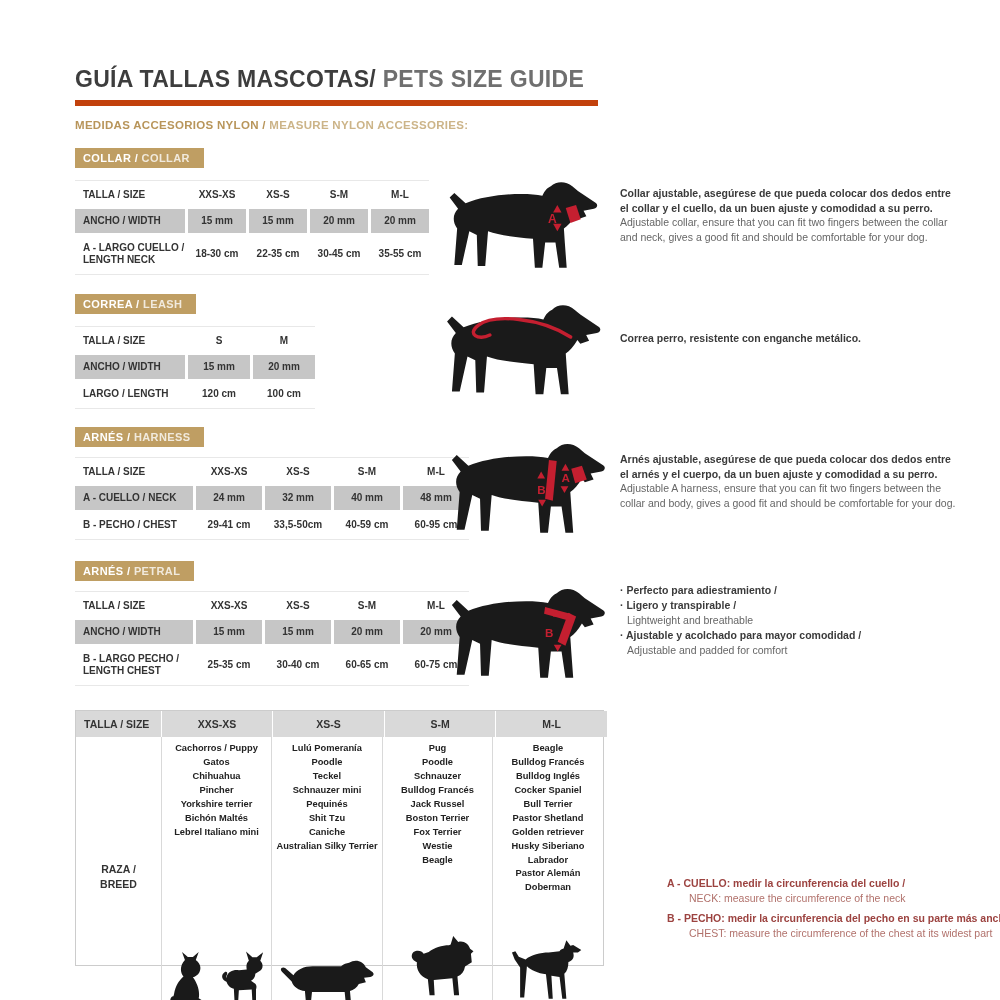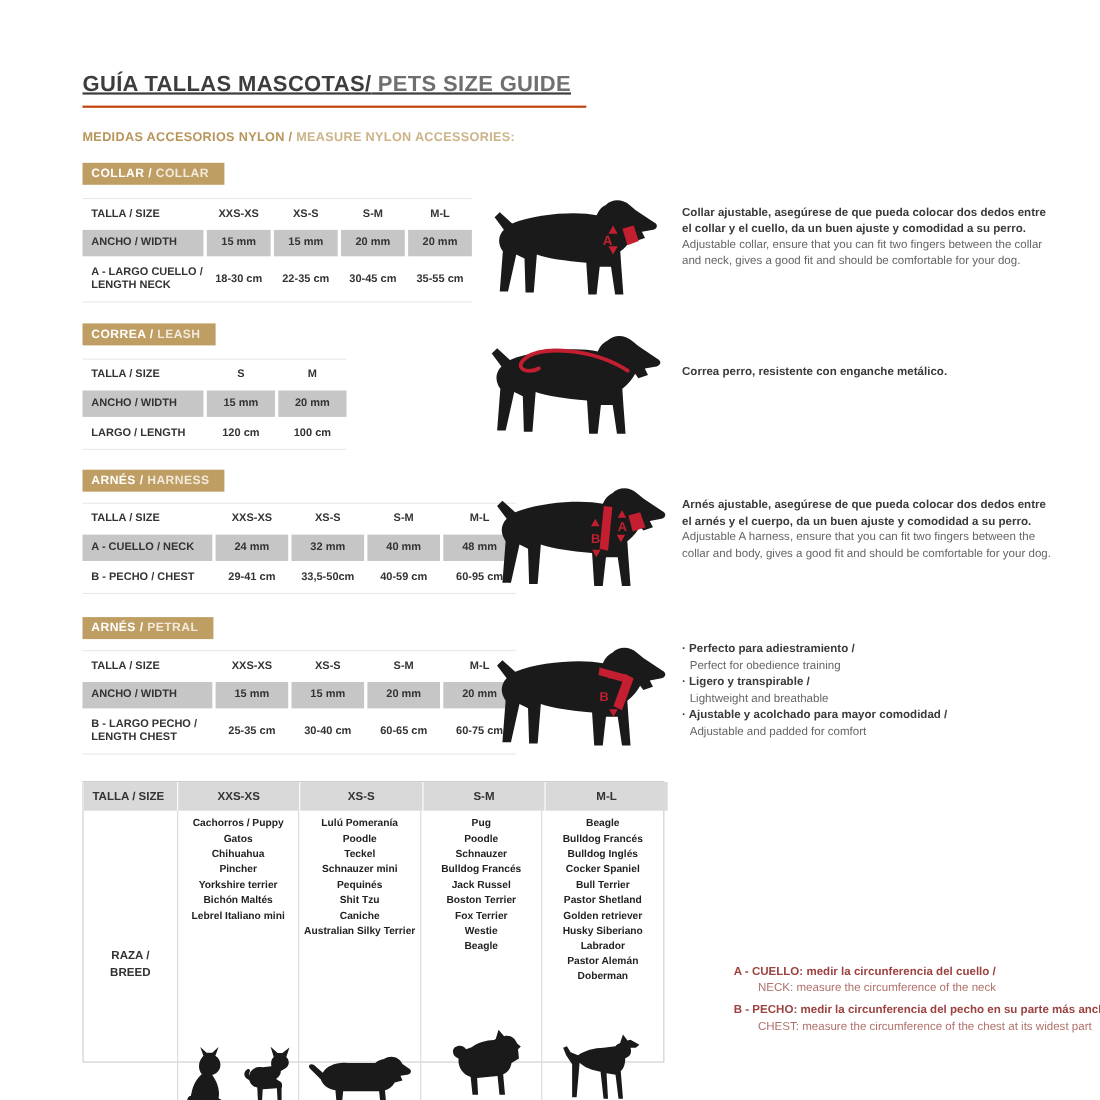--- a/index.html
+++ b/index.html
@@ -1,21 +1,21 @@
 <!DOCTYPE html>
 <html><head>
 <meta charset="utf-8">
 <style>
   * { margin:0; padding:0; box-sizing:border-box; }
   html,body { width:1000px; height:1000px; background:#fff; font-family:"Liberation Sans", sans-serif; }
   .page { position:relative; width:1000px; height:1000px; background:#fff; overflow:hidden; }
 
   
-  .title { position:absolute; left:75px; top:66px; font-size:20px; font-weight:bold; letter-spacing:.3px;
-           color:#3d3d3d; border-bottom:2px solid #c2410c; padding-bottom:7px; padding-right:14px;text-decoration:underline; }
+  .title { position:absolute; left:75px; top:66px; font-size:23px; font-weight:bold; letter-spacing:.3px;
+           color:#3d3d3d; border-bottom:6px solid #c2410c; padding-bottom:7px; padding-right:14px; }
   .title .en { color:#6f6f6f; }
   .subtitle { position:absolute; left:75px; top:119px; font-size:11.5px; font-weight:bold; letter-spacing:.3px; color:#b8955a; }
   .subtitle .en { color:#ccb488; }
 
   
   .badge { position:absolute; background:#bf9e63; color:#fff; font-size:11px; font-weight:bold;
            letter-spacing:.4px; padding:4px 14px 4px 8px; }
   .badge .en { color:rgba(255,255,255,.78); }
 
   
@@ -205,21 +205,20 @@
       <path fill="#c41f30" d="M124,30 L132,34 L121,64 L113,60 Z"></path>
       <path fill="#c41f30" d="M112,27 L108,34 L116,34 Z"></path>
       <path fill="#c41f30" d="M113,70 L109,63 L117,63 Z"></path>
       <text x="100" y="55" fill="#c41f30" font-size="12" font-weight="bold" font-family="Liberation Sans, sans-serif">B</text>
     </svg>
   </div>
 
   <div class="bullets" style="left:620px; top:583px; width:340px;">
     <div class="bullet-item">
       <div class="es">Perfecto para adiestramiento /</div>
-      <div class="en">Perfect for obedience training</div>
     </div>
     <div class="bullet-item">
       <div class="es">Ligero y transpirable /</div>
       <div class="en">Lightweight and breathable</div>
     </div>
     <div class="bullet-item">
       <div class="es">Ajustable y acolchado para mayor comodidad /</div>
       <div class="en">Adjustable and padded for comfort</div>
     </div>
   </div>

